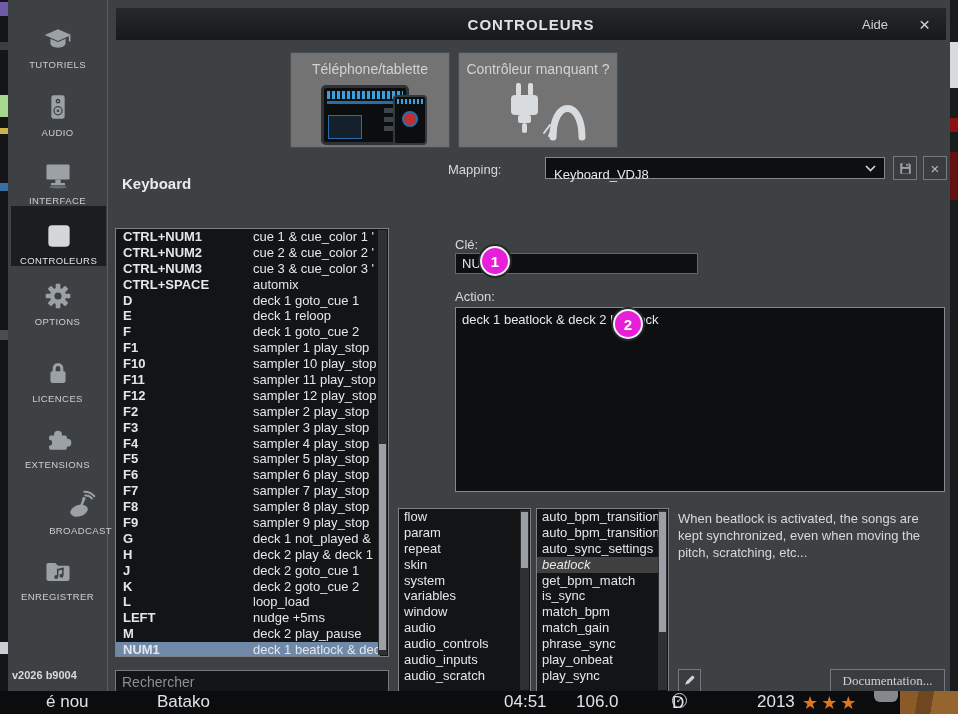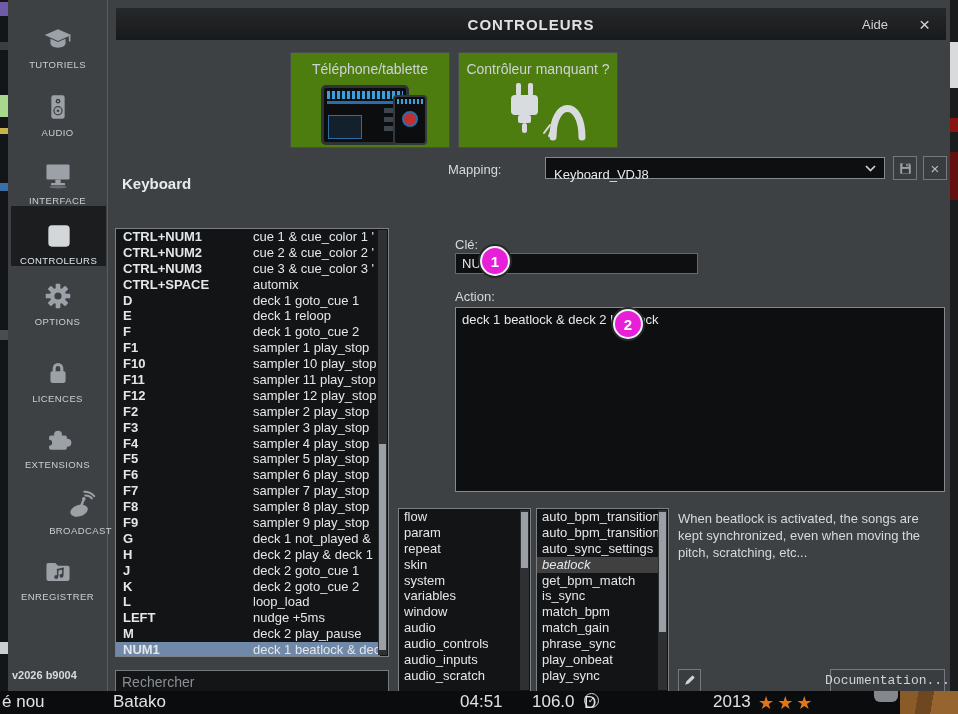--- a/index.html
+++ b/index.html
@@ -11,21 +11,21 @@
   }
   
   .bg-left-strip{position:absolute;left:0;top:0;width:8px;height:714px;background:#141518;}
   .frag{position:absolute;left:0;width:8px;}
   .bg-right-strip{position:absolute;right:0;top:0;width:8px;height:691px;background:#1a1b1d;}
   .bg-right-strip .frag{right:0;left:auto;}
   .bottom-bar{
     position:absolute;left:0;top:691px;width:958px;height:23px;
     background:#0b0c0e;color:#dfe3e6;font-size:17px;overflow:hidden;
   }
-  .bottom-bar span{position:absolute;top:1px;white-space:nowrap;}
+  .bottom-bar span{position:absolute;top:1px;white-space:nowrap;margin-left:44px;}
   .bb-stars{color:#e0761a;font-size:18px;letter-spacing:3px;}
   .bb-check{
     display:inline-block;width:13px;height:13px;border:1.5px solid #cfd3d7;border-radius:50%;
     font-size:9px;line-height:13px;text-align:center;vertical-align:2px;margin-right:3px;
   }
   .bb-blob{position:absolute;left:874px;top:0;width:24px;height:11px;background:#84888c;border-radius:0 0 6px 6px;}
   .bb-art{position:absolute;left:900px;top:0;width:58px;height:23px;
     background:linear-gradient(100deg,#8a5a28 0 30%,#6e4720 30% 55%,#96642e 55% 100%);}
   
   .dialog{
@@ -49,21 +49,21 @@
   
   .titlebar{
     position:absolute;left:108px;top:8px;width:830px;height:32px;
     background:linear-gradient(180deg,#26282a,#17191b);
     display:flex;align-items:center;
   }
   .titlebar .title{flex:1;text-align:center;color:#dfe2e5;font-weight:bold;font-size:15px;letter-spacing:1px;}
   .titlebar .aide{position:absolute;right:58px;color:#cfd3d7;font-size:13px;cursor:pointer;}
   .titlebar .close{position:absolute;right:16px;color:#cfd3d7;font-size:19px;line-height:19px;cursor:pointer;}
   
-  .tab{position:absolute;top:52px;width:160px;height:96px;background:#4d7c0f;border:1px solid #4a4d50;
+  .tab{position:absolute;top:52px;width:160px;height:96px;background:#737373;border:1px solid #4a4d50;
        box-sizing:border-box;text-align:center;cursor:pointer;}
   .tab .tab-label{margin-top:8px;font-size:14px;color:#cfd3d7;}
   .tab.selected{background:#5d7ea9;border:none;}
   .tab.selected .tab-label{color:#1e2835;}
   .tab1{left:114px;} .tab2{left:282px;} .tab3{left:450px;}
   
   .laptop{position:relative;width:126px;height:56px;margin:8px auto 0;background:#56595d;border-radius:4px;}
   .laptop .touchbar{position:absolute;top:4px;left:9px;right:9px;height:6px;
     background:linear-gradient(90deg,#a83434 0 12px,#17191b 12px 16px,
       #2a6da8 16px 44px,#17191b 44px 48px,#2a6da8 48px 84px,#17191b 84px 88px,#a83434 88px 100%);}
@@ -153,21 +153,21 @@
   .lrow.selected{background:#404040;font-style:italic;}
   .desc{position:absolute;left:670px;top:510px;width:266px;font-size:13px;line-height:17px;color:#d6d9dc;}
   .pencil-btn{
     position:absolute;left:670px;top:669px;width:23px;height:23px;box-sizing:border-box;
     background:#3a3d40;border:1px solid #75797d;display:flex;align-items:center;justify-content:center;cursor:pointer;
   }
   .doc-btn{
     position:absolute;left:822px;top:669px;width:115px;height:23px;box-sizing:border-box;
     background:#3a3d40;border:1px solid #75797d;color:#cfd3d7;font-size:13px;
     display:flex;align-items:center;justify-content:center;cursor:pointer;
-    font-family:Liberation Mono, monospace;
+    font-family:Liberation Serif, serif;
   }
 </style>
 </head>
 <body>
 
 <div class="bg-left-strip">
   <div class="frag" style="top:2px;height:14px;background:#6f5aa8;"></div>
   <div class="frag" style="top:42px;height:8px;background:#3b3d40;"></div>
   <div class="frag" style="top:95px;height:22px;background:#a8d88e;"></div>
   <div class="frag" style="top:128px;height:6px;background:#c8b44a;"></div>

